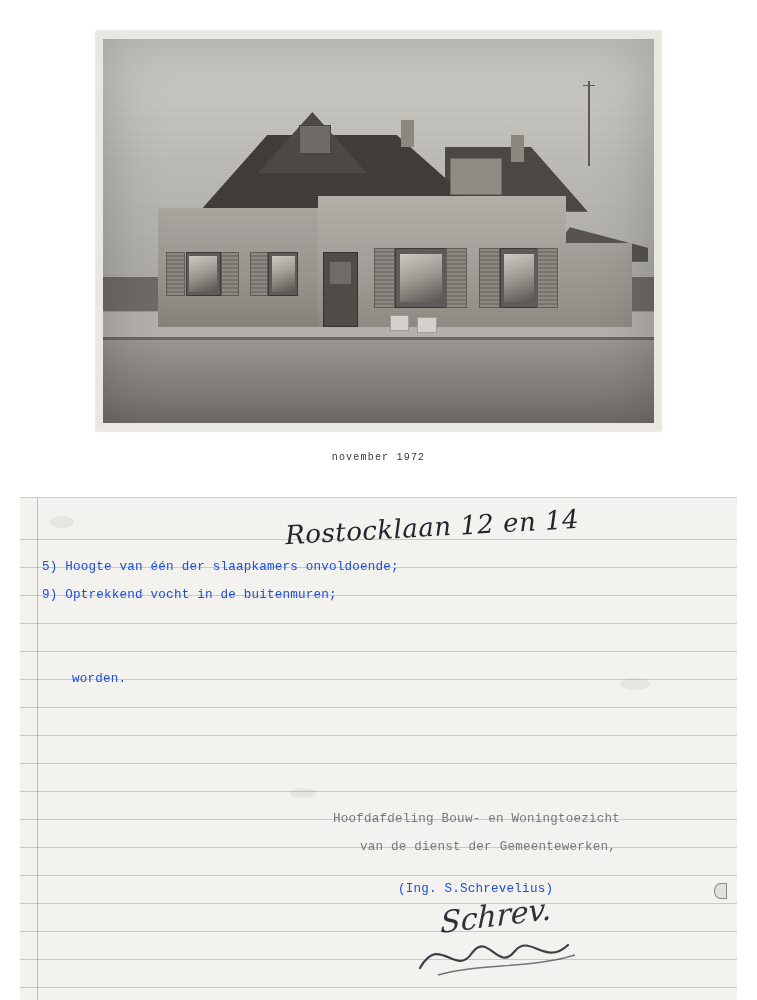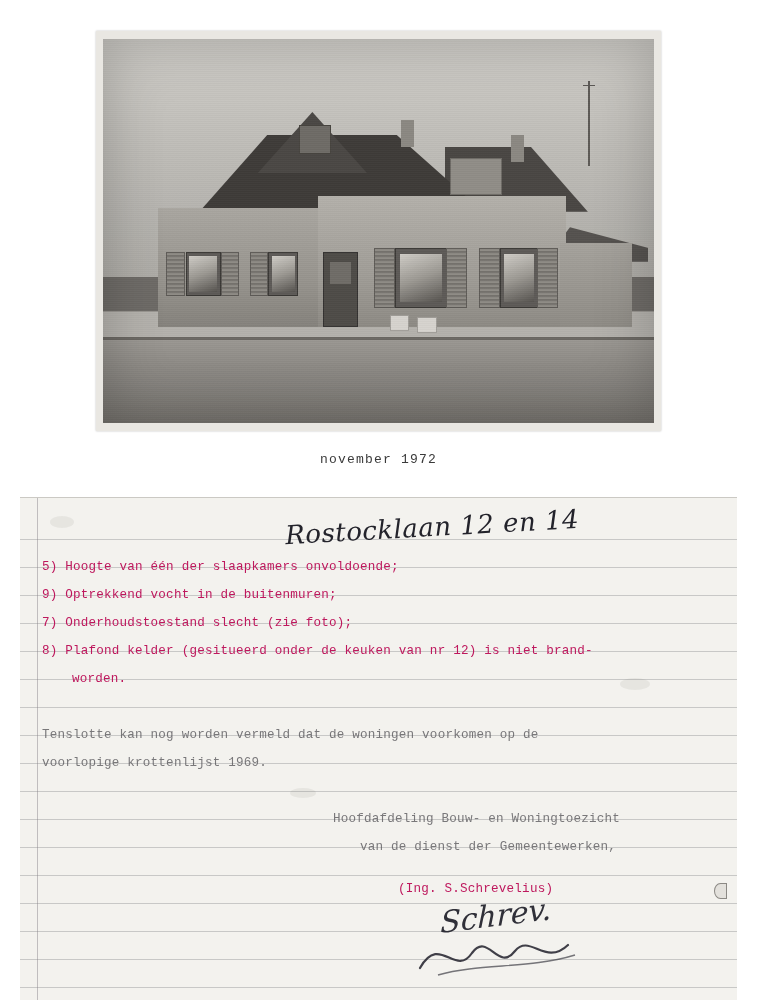--- a/index.html
+++ b/index.html
@@ -182,21 +182,21 @@
     pointer-events: none;
   }
 
   
   #caption {
     position: absolute;
     left: 0; top: 452px;
     width: 757px;
     text-align: center;
     font-family: "Liberation Mono", monospace;
-    font-size: 13px;
+    font-size: 10px;
     letter-spacing: 1.2px;
     color: #3a3a3a;
   }
 
   
   #doc {
     position: absolute;
     left: 20px; top: 497px;
     width: 717px;
     height: 503px;
@@ -218,21 +218,21 @@
   }
   #vrule {
     position: absolute; left: 17px; top: 0; width: 1px; height: 100%;
     background: rgba(130,125,130,0.45);
   }
 
   .typed {
     position: absolute;
     font-family: "Liberation Mono", monospace;
     font-size: 12.6px;
-    color: #be185d;
+    color: #1d4ed8;
     white-space: pre;
     letter-spacing: 0.2px;
   }
   .typed.faded { color: #57565a; opacity: 0.78; }
 
   
   #handwriting {
     position: absolute;
     left: 265px; top: 14px;
     font-family: "DejaVu Serif", serif;
@@ -340,26 +340,22 @@
   <div id="vrule"></div>
 
   <div class="smudge" style="left:30px; top:18px; width:24px; height:12px;"></div>
   <div class="smudge" style="left:270px; top:290px; width:26px; height:10px;"></div>
   <div class="smudge" style="left:600px; top:180px; width:30px; height:12px;"></div>
 
   <div id="handwriting">Rostocklaan 12 en 14</div>
 
   <div class="typed" style="left:22px; top:62px;">5) Hoogte van één der slaapkamers onvoldoende;</div>
   <div class="typed" style="left:22px; top:90px;">9) Optrekkend vocht in de buitenmuren;</div>
-  <div class="typed" style="left:22px; top:118px;">7) Onderhoudstoestand slecht (zie foto);</div>
-  <div class="typed" style="left:22px; top:146px;">8) Plafond kelder (gesitueerd onder de keuken van nr 12) is niet brand-</div>
   <div class="typed" style="left:52px; top:174px;">worden.</div>
 
-  <div class="typed faded" style="left:22px; top:230px;">Tenslotte kan nog worden vermeld dat de woningen voorkomen op de</div>
-  <div class="typed faded" style="left:22px; top:258px;">voorlopige krottenlijst 1969.</div>
 
   <div class="typed faded" style="left:340px; top:342px;">van de dienst der Gemeentewerken,</div>
   <div class="typed faded" style="left:313px; top:314px;">Hoofdafdeling Bouw- en Woningtoezicht</div>
 
   <div class="typed" style="left:378px; top:384px;">(Ing. S.Schrevelius)</div>
 
   <div id="signature">Schrev.</div>
   <svg id="sig-stroke" viewBox="0 0 200 60">
     <path d="M10,45 C30,10 45,55 62,30 C78,8 88,50 105,28 C120,10 135,44 158,22" fill="none" stroke="#20202a" stroke-width="2.2" stroke-linecap="round" opacity="0.85"></path>
     <path d="M28,52 C70,40 120,46 165,32" fill="none" stroke="#20202a" stroke-width="1.4" opacity="0.6"></path>

